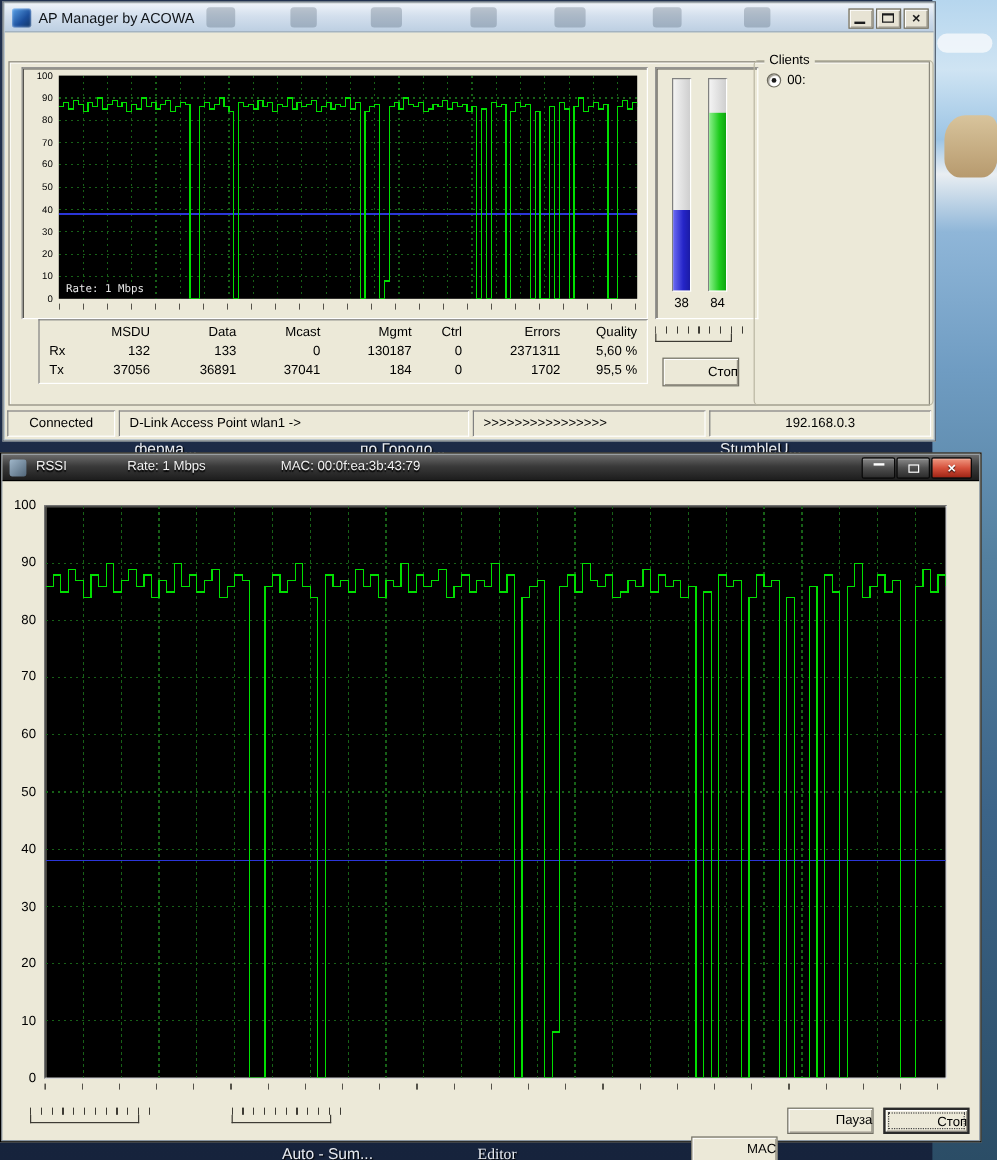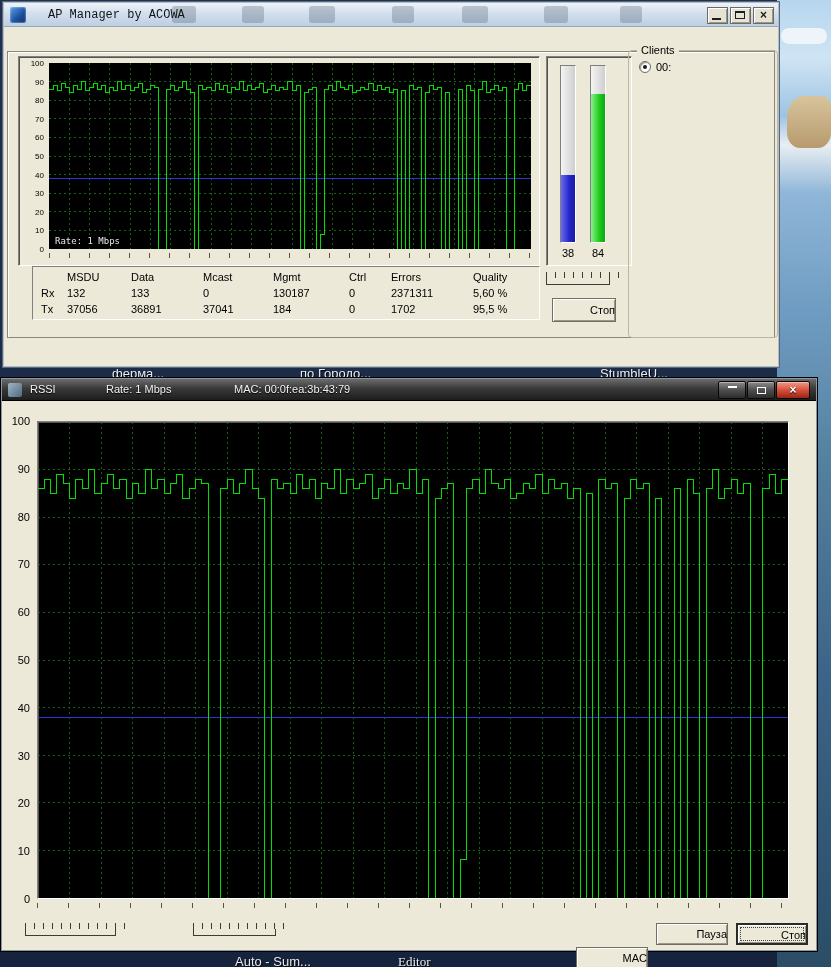--- a/index.html
+++ b/index.html
@@ -28,21 +28,21 @@
               background:#ece9d8; border:1px solid #5a6878;
               box-shadow: inset 0 0 0 1px #aebecd; z-index:2; }
   .tb-main { position:absolute; left:1px; top:1px; right:1px; height:24px;
              background:linear-gradient(180deg,#eef3f9,#d3dfed 45%,#bdcfe2);
              border-bottom:1px solid #93a7bb; overflow:hidden; }
   .tb-main .blob { position:absolute; top:3px; height:17px; border-radius:3px;
                    background:#1c2c3e; opacity:.22; }
   .app-ico { position:absolute; left:6px; top:4px; width:16px; height:16px; border-radius:2px;
              background:linear-gradient(135deg,#5aa2e8,#1b4e9b 60%,#123462);
              box-shadow: inset 0 0 2px #cfe6ff; }
-  .tb-title { position:absolute; left:44px; top:5px; font-size:12px; color:#101418;font-family:Liberation Mono, monospace; }
+  .tb-title { position:absolute; left:28px; top:5px; font-size:12px; color:#101418; }
   .capbtns { position:absolute; right:4px; top:4px; display:flex; gap:2px; }
   .capbtn { width:21px; height:17px; position:relative; background:#e7e3d4; border:1px solid #6e6c60;
             box-shadow: inset 1px 1px 0 #fff, inset -1px -1px 0 #9a968a; }
   .glyph-min { position:absolute; left:4px; bottom:3px; width:9px; height:2px; background:#1c1c1c; }
   .glyph-max { position:absolute; left:4px; top:3px; width:10px; height:8px;
                border:1px solid #1c1c1c; border-top-width:2px; }
   .glyph-x { position:absolute; left:0; right:0; top:0; font-size:12px; font-weight:bold;
              line-height:15px; color:#1c1c1c; text-align:center; }
 
   .tabstrip { position:absolute; left:5px; top:28px; right:5px; height:21px; }
@@ -95,21 +95,21 @@
                font-size:11px; color:#000; }
   .radio { width:12px; height:12px; border-radius:50%; background:#fff; border:1px solid #6e6c60;
            box-shadow: inset 1px 1px 1px #9a968a; position:relative; }
   .radio .dot { position:absolute; left:3px; top:3px; width:4px; height:4px; border-radius:50%; background:#1a1a1a; }
 
   .stats { position:absolute; left:24px; top:214px; width:508px; height:54px; background:#ece9d8;
            border:1px solid; border-color:#808080 #fff #fff #808080; font-size:11px; color:#000;
            padding-top:2px; }
   .stats-row { display:grid; grid-template-columns:34px 64px 72px 70px 76px 42px 82px 64px;
                height:16px; line-height:16px; }
-  .stats-row .cell { text-align:left; padding-right:6px; }
+  .stats-row .cell { text-align:right; padding-right:6px; }
   .stats-row .rowlab { text-align:left; padding-left:8px; }
 
   .sbar { position:absolute; left:3px; right:3px; bottom:3px; height:22px; display:flex; gap:3px; }
   .spanel { border:1px solid; border-color:#808080 #fff #fff #808080; background:#ece9d8;
             line-height:20px; padding:0 8px; font-size:11px; color:#000; white-space:nowrap; overflow:hidden; }
 
   
   .win-rssi { position:absolute; left:0; top:377px; width:818px; height:575px;
               background:#ece9d8; border:1px solid #000; box-shadow: inset 0 0 0 1px #8a96a2; z-index:2; }
   .tb-rssi { position:absolute; left:1px; top:1px; right:1px; height:22px; color:#f2f2f2;
@@ -292,20 +292,26 @@
           <div class="cell">36891</div>
           <div class="cell">37041</div>
           <div class="cell">184</div>
           <div class="cell">0</div>
           <div class="cell">1702</div>
           <div class="cell">95,5 %</div>
         </div>
       </div>
     </div>
 
+    <div class="sbar">
+      <div class="spanel" style="width:90px;text-align:center;">Connected</div>
+      <div class="spanel" style="width:292px;">D-Link Access Point wlan1 -&gt;</div>
+      <div class="spanel" style="width:194px;">&gt;&gt;&gt;&gt;&gt;&gt;&gt;&gt;&gt;&gt;&gt;&gt;&gt;&gt;&gt;&gt;</div>
+      <div class="spanel" style="flex:1;text-align:center;">192.168.0.3</div>
+    </div>
   </div>
 
   <div class="win-rssi">
 
     <div class="tb-rssi">
       <div class="ico"></div>
       <span style="left:28px;">RSSI</span>
       <span style="left:104px;">Rate:   1 Mbps</span>
       <span style="left:232px;">MAC: 00:0f:ea:3b:43:79</span>
       <div class="w7btns">

